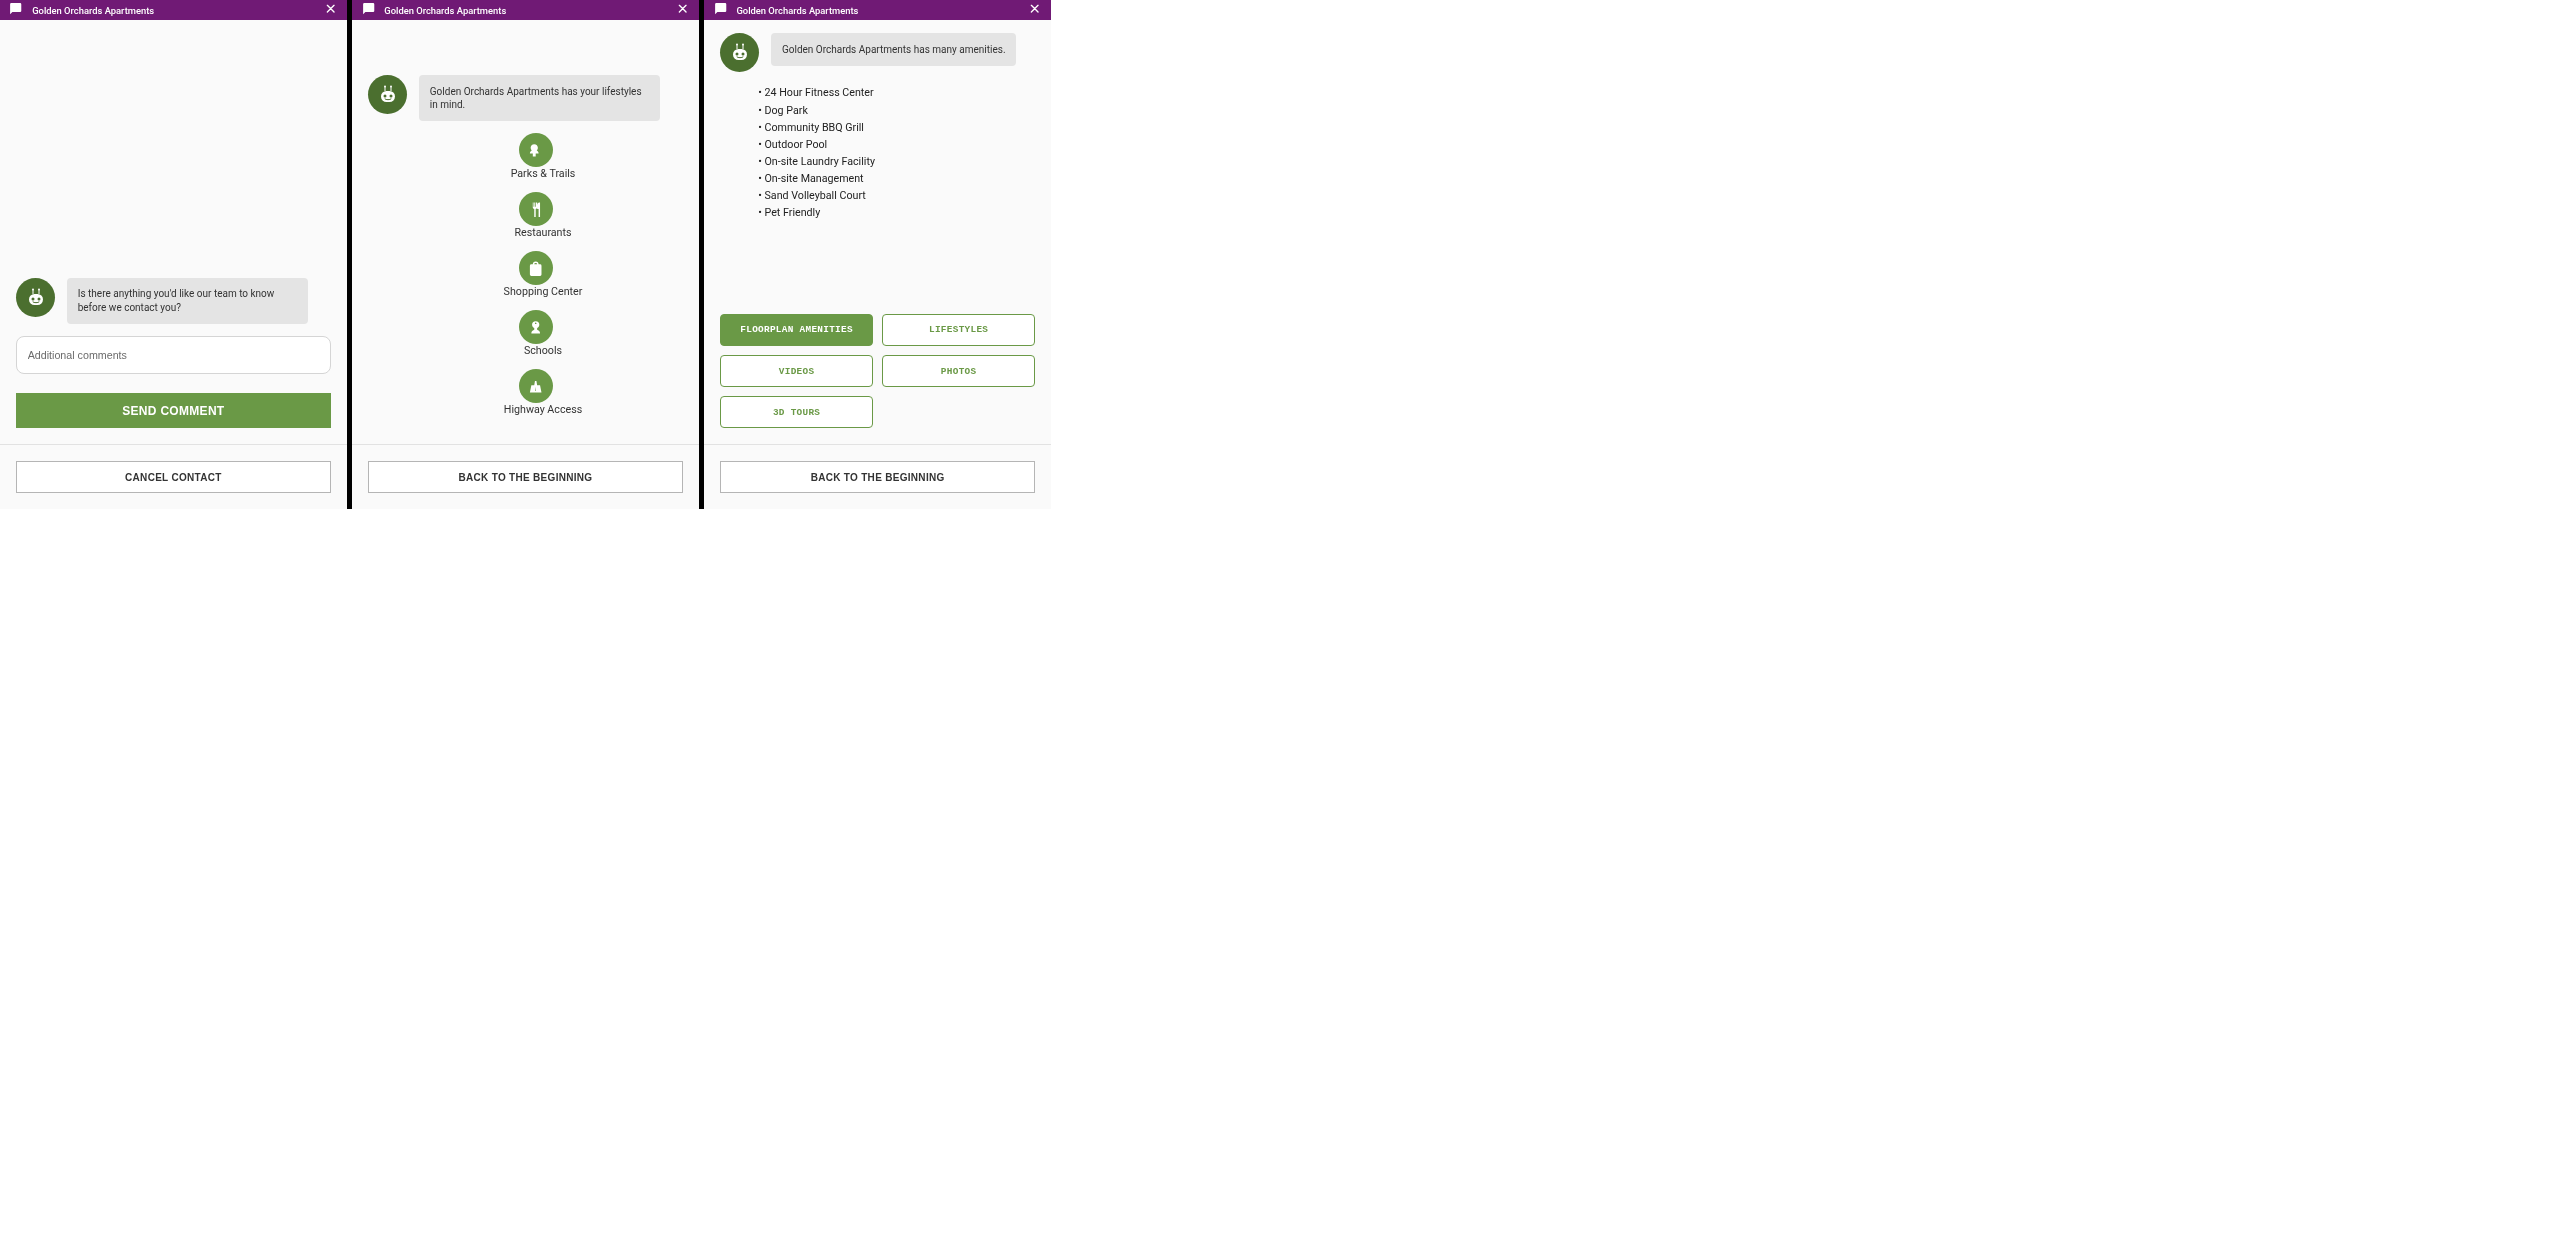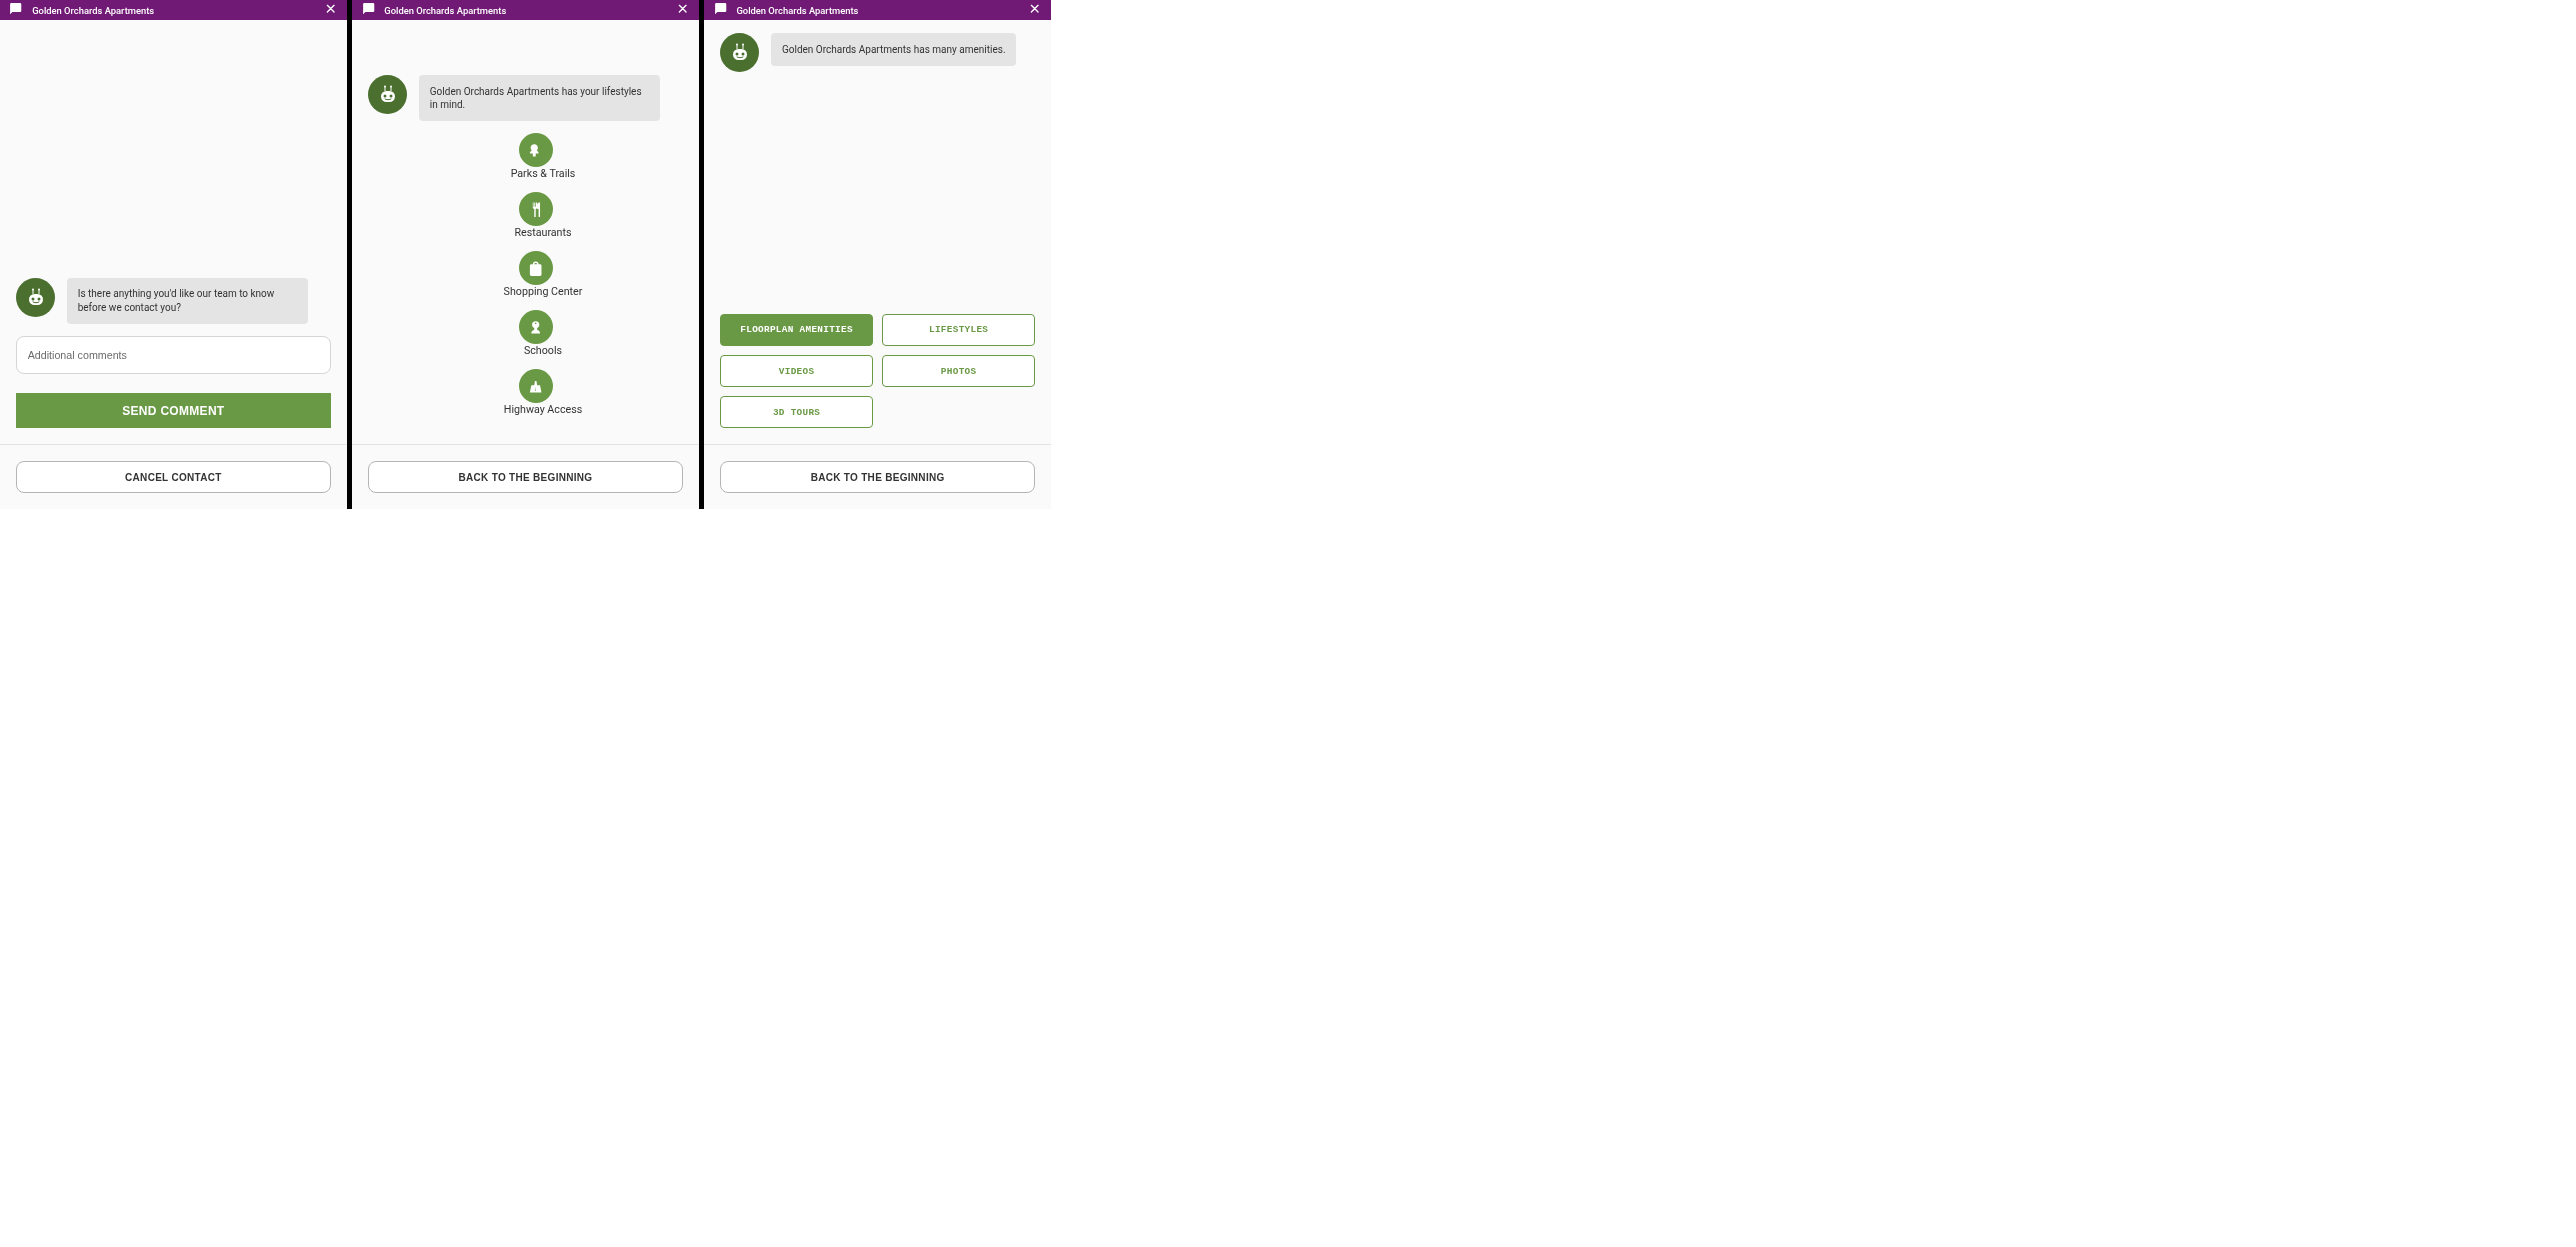--- a/index.html
+++ b/index.html
@@ -89,21 +89,21 @@
   .footer {
     border-top: 0.7px solid #e2e2e2;
     padding: 16px;
     background: #fafafa;
   }
   .btn-outline {
     width: 100%;
     background: #fff;
     color: #333;
     border: 0.7px solid #b5b5b5;
-    border-radius: 8px;
+    border-radius: 0;
     padding: 9.4px 0;
     font-size: 10px;
     font-weight: 600;
     letter-spacing: 0.3px;
     cursor: pointer;
   }
   
   .life-list { padding-left: 35px; }
   .life-item {
     display: flex; align-items: center;
@@ -310,20 +310,30 @@
           <path d="M18 32c2 2 10 2 12 0" stroke="#4b6f2f" stroke-width="2" stroke-linecap="round"></path>
           <line x1="18" y1="8" x2="18" y2="16" stroke="#fff" stroke-width="2"></line>
           <line x1="30" y1="8" x2="30" y2="16" stroke="#fff" stroke-width="2"></line>
           <circle cx="18" cy="7" r="2" fill="#fff"></circle>
           <circle cx="30" cy="7" r="2" fill="#fff"></circle>
         </svg>
       </div>
       <div class="bubble" style="max-width:none">Golden Orchards Apartments has many amenities.</div>
     </div>
 
+    <ul class="amen-list">
+      <li>24 Hour Fitness Center</li>
+      <li>Dog Park</li>
+      <li>Community BBQ Grill</li>
+      <li>Outdoor Pool</li>
+      <li>On-site Laundry Facility</li>
+      <li>On-site Management</li>
+      <li>Sand Volleyball Court</li>
+      <li>Pet Friendly</li>
+    </ul>
 
     <div class="spacer-flex"></div>
 
     <div class="chip-grid">
       <div class="chip selected">FLOORPLAN AMENITIES</div>
       <div class="chip">LIFESTYLES</div>
       <div class="chip">VIDEOS</div>
       <div class="chip">PHOTOS</div>
       <div class="chip">3D TOURS</div>
     </div>

